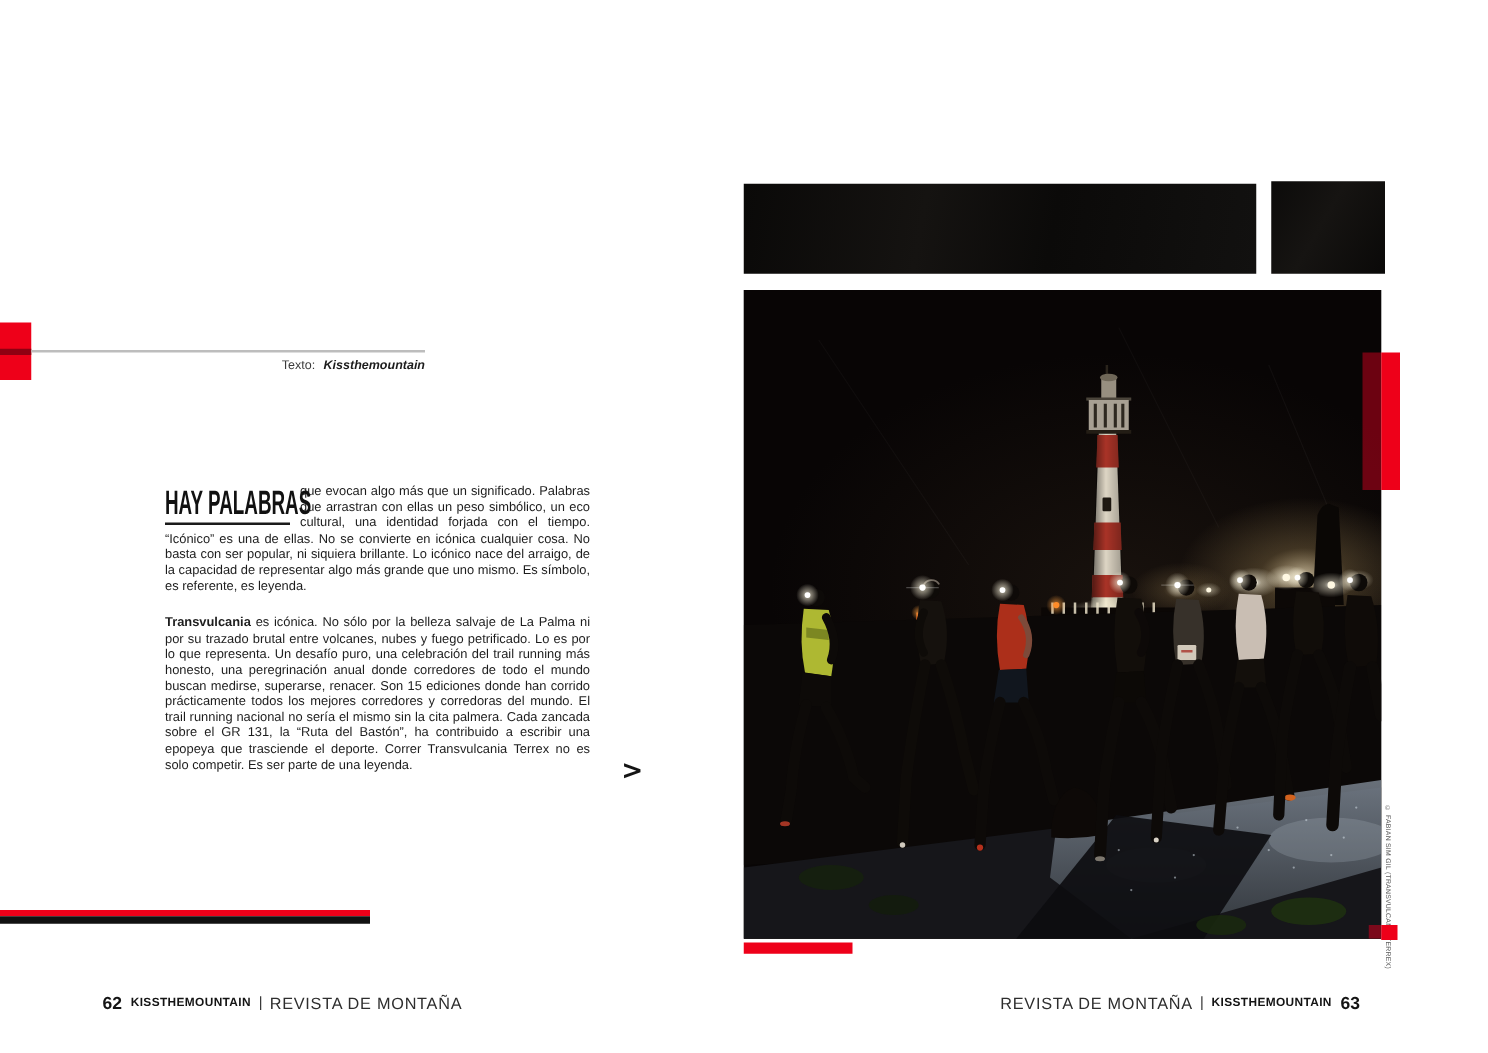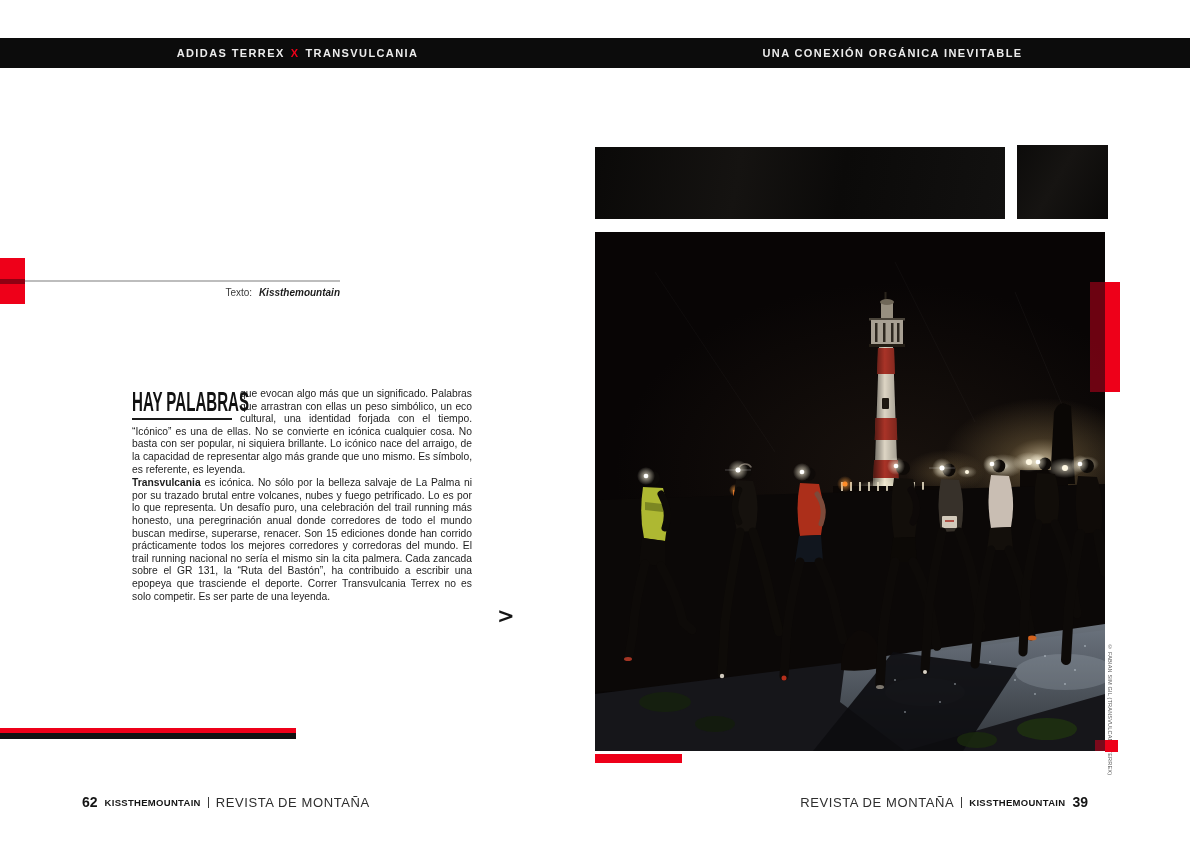--- a/index.html
+++ b/index.html
@@ -15,21 +15,21 @@
   
   .kicker-red{position:absolute;left:0;top:258px;width:25px;height:46px;background:#ee0019;}
   .kicker-stripe{position:absolute;left:0;top:279px;width:25px;height:5px;background:#8f0012;}
   .byline-rule{position:absolute;left:25px;top:280px;width:315px;height:2px;background:#bdbdbd;}
   .byline{position:absolute;left:0;top:287px;width:340px;text-align:right;font-size:10px;color:#3a3a3a;}
   .byline .author{font-style:italic;font-weight:700;color:#1c1c1c;margin-left:4px;}
   
   .article{position:absolute;left:132px;top:388px;width:340px;
     font-size:10.3px;line-height:12.6px;color:#1d1d1d;text-align:justify;}
   .article p{margin:0;}
-  .article .para2{margin-top:1px;}
+  .article .para2{margin-top:17px;}
   .lead-bold{font-weight:700;}
   .headline-box{float:left;width:100px;height:24px;margin:2px 8px 5px 0;
     padding-bottom:4px;border-bottom:2px solid #1a1a1a;overflow:visible;}
   .headline-text{display:inline-block;font-weight:700;font-size:26px;line-height:24px;
     letter-spacing:0px;white-space:nowrap;color:#111;
     transform:scale(0.58,1.04);transform-origin:left bottom;}
   .continue-arrow{position:absolute;left:497px;top:604px;font-size:21px;font-weight:700;
     color:#141414;font-family:"DejaVu Sans",sans-serif;}
   
   .stripe-red{position:absolute;left:0;top:728px;width:296px;height:5px;background:#ee0019;}
@@ -53,30 +53,20 @@
   .photo-bottom-bar{position:absolute;left:595px;top:754px;width:87px;height:9px;background:#ee0019;}
   .photo-credit{position:absolute;left:1107px;top:644px;height:94px;
     writing-mode:vertical-rl;font-size:5.5px;letter-spacing:0.2px;color:#5a5a5a;white-space:nowrap;}
   .credit-square{position:absolute;left:1105px;top:740px;width:13px;height:12px;background:#ee0019;}
 </style>
 </head>
 <body>
 
 <div class="spread">
 
-  <div class="topbar">
-    <div class="topbar-half">
-      <span>ADIDAS TERREX</span>
-      <span class="x-sep">X</span>
-      <span>TRANSVULCANIA</span>
-    </div>
-    <div class="topbar-half">
-      <span>UNA CONEXIÓN ORGÁNICA INEVITABLE</span>
-    </div>
-  </div>
 
   <div class="kicker-red"></div>
   <div class="kicker-stripe"></div>
   <div class="byline-rule"></div>
   <div class="byline">
     <span>Texto:</span>
     <span class="author">Kissthemountain</span>
   </div>
 
   <div class="article">
@@ -95,21 +85,21 @@
   <div class="footer footer-left">
     <span class="folio-num">62</span>
     <span class="folio-brand">KISSTHEMOUNTAIN</span>
     <span class="folio-sep"></span>
     <span class="folio-tag">REVISTA DE MONTAÑA</span>
   </div>
   <div class="footer footer-right">
     <span class="folio-tag">REVISTA DE MONTAÑA</span>
     <span class="folio-sep"></span>
     <span class="folio-brand">KISSTHEMOUNTAIN</span>
-    <span class="folio-num">39</span>
+    <span class="folio-num">63</span>
   </div>
 
   <div class="strip-large"></div>
   <div class="strip-small"></div>
 
   <div class="main-photo">
     <svg viewBox="0 0 510 519" xmlns="http://www.w3.org/2000/svg">
       <defs>
         <radialGradient id="gBig" cx="50%" cy="50%" r="50%">
           <stop offset="0%" stop-color="#ffeec8" stop-opacity="0.95"></stop>

